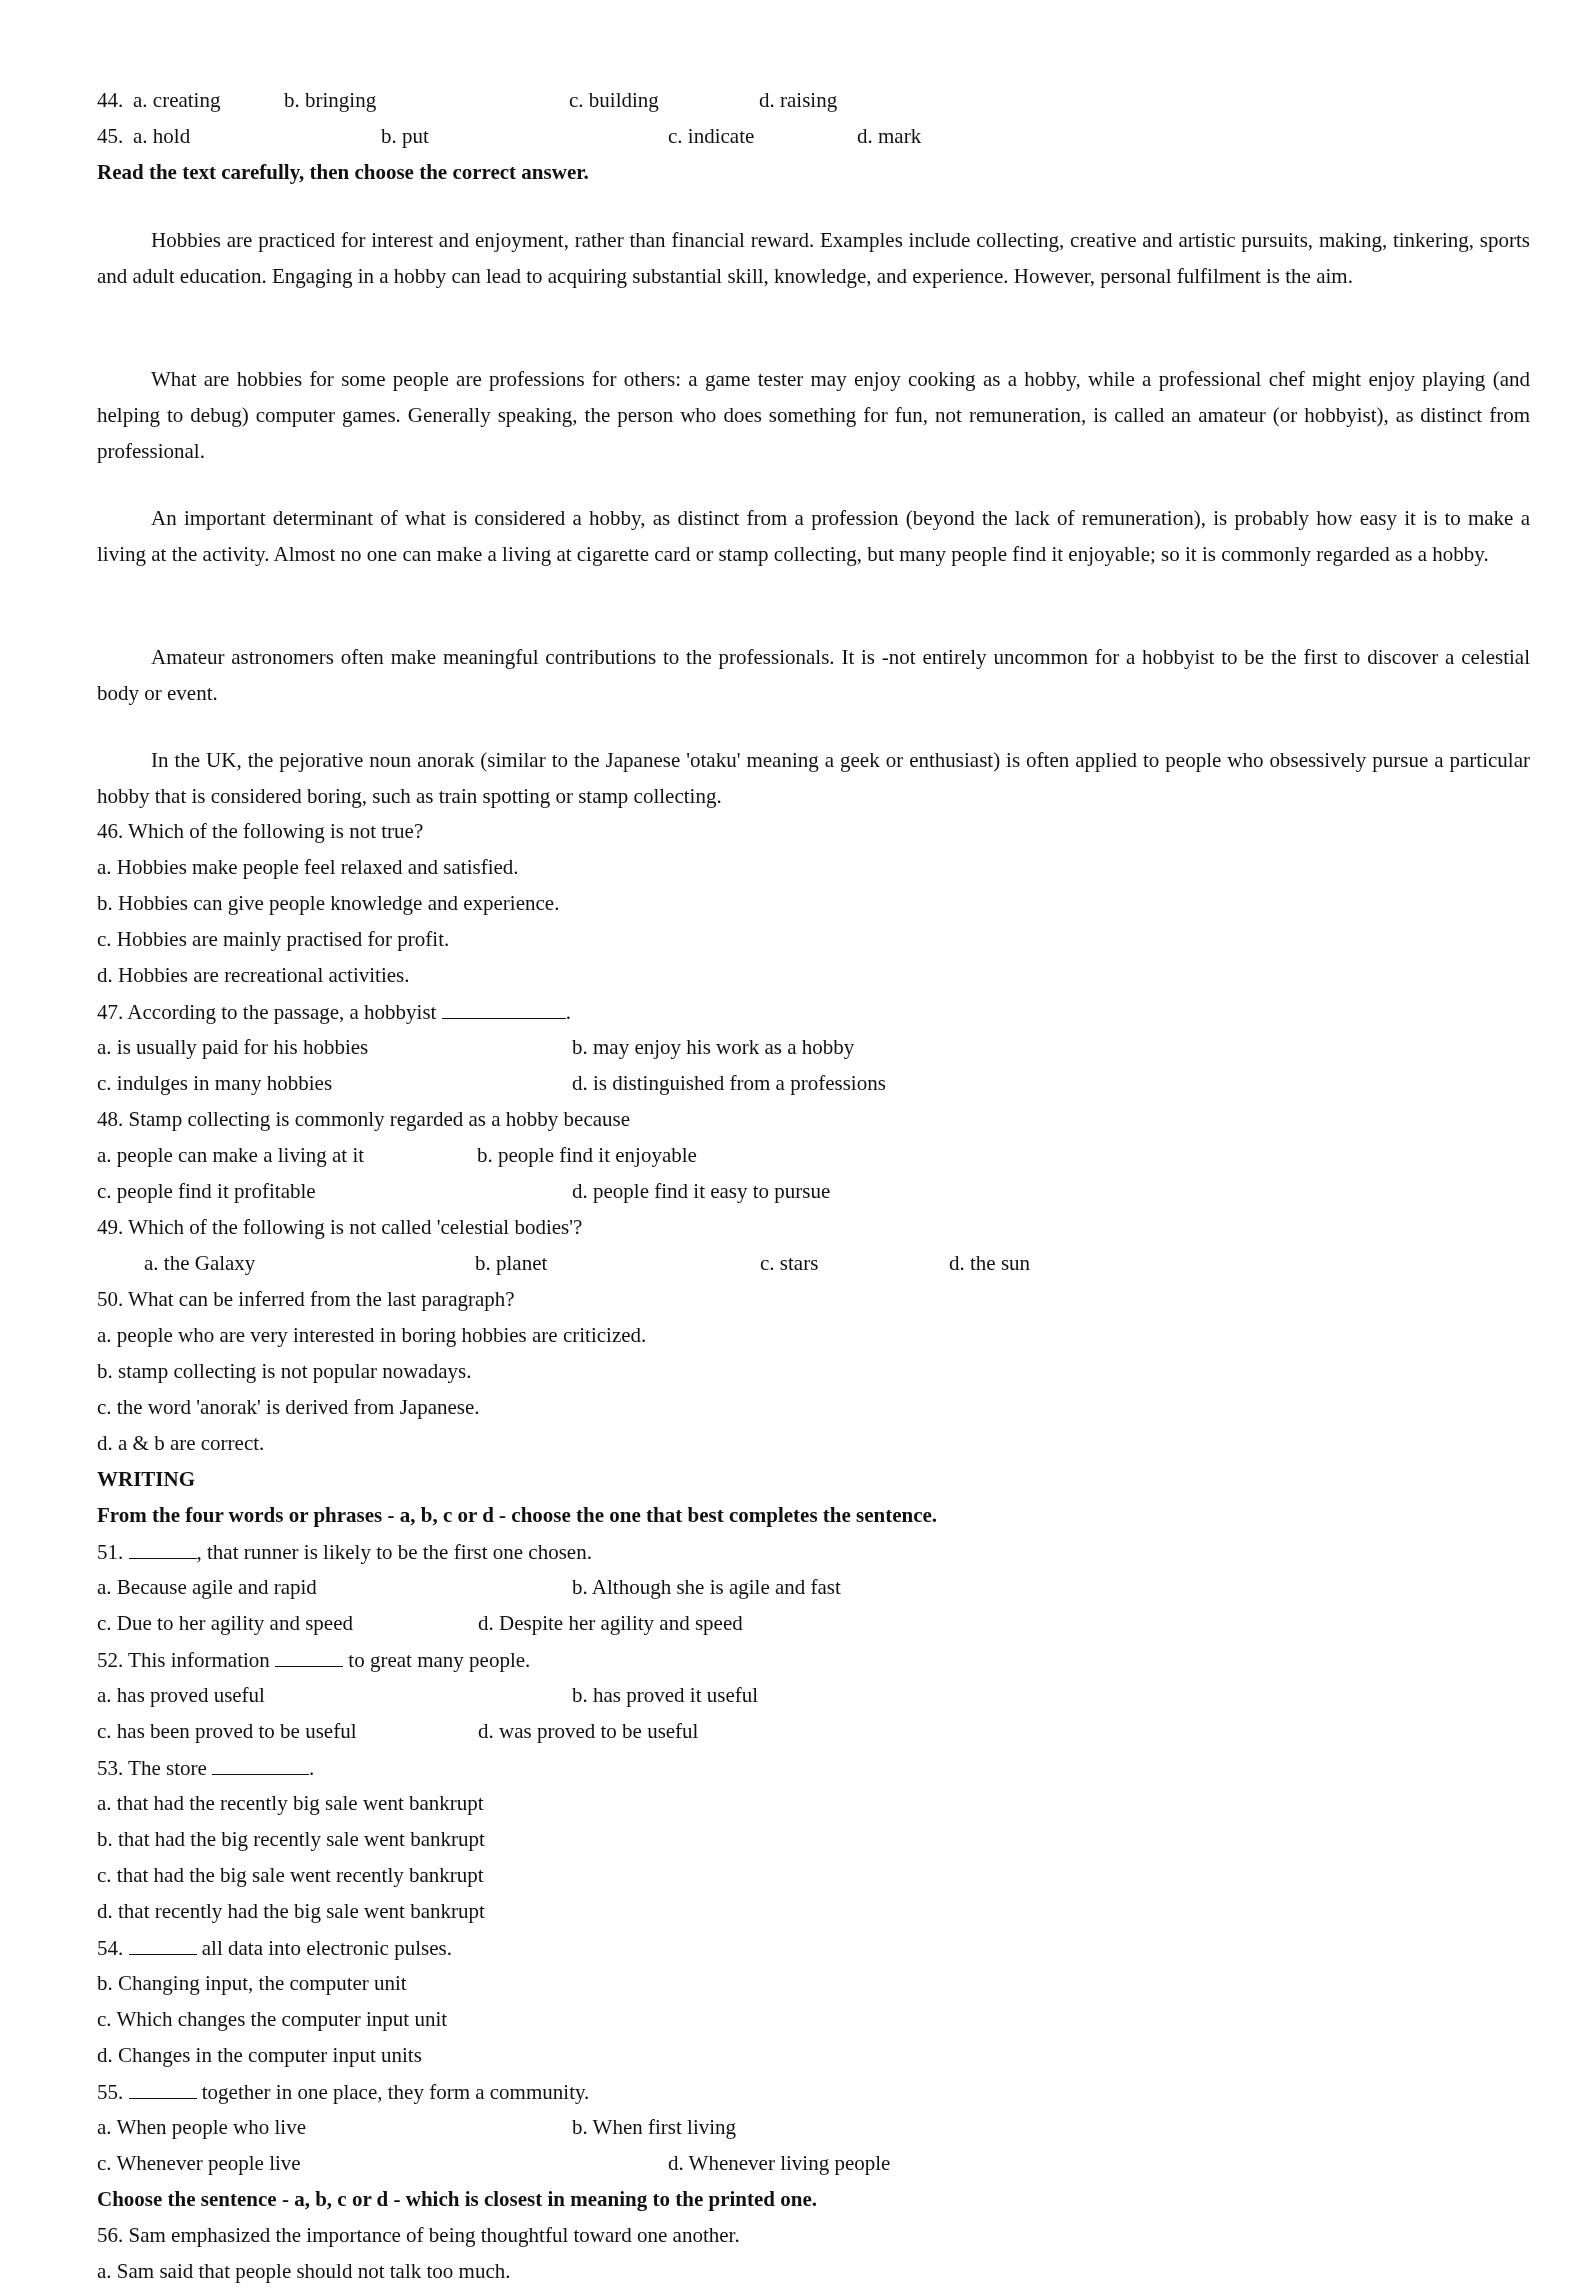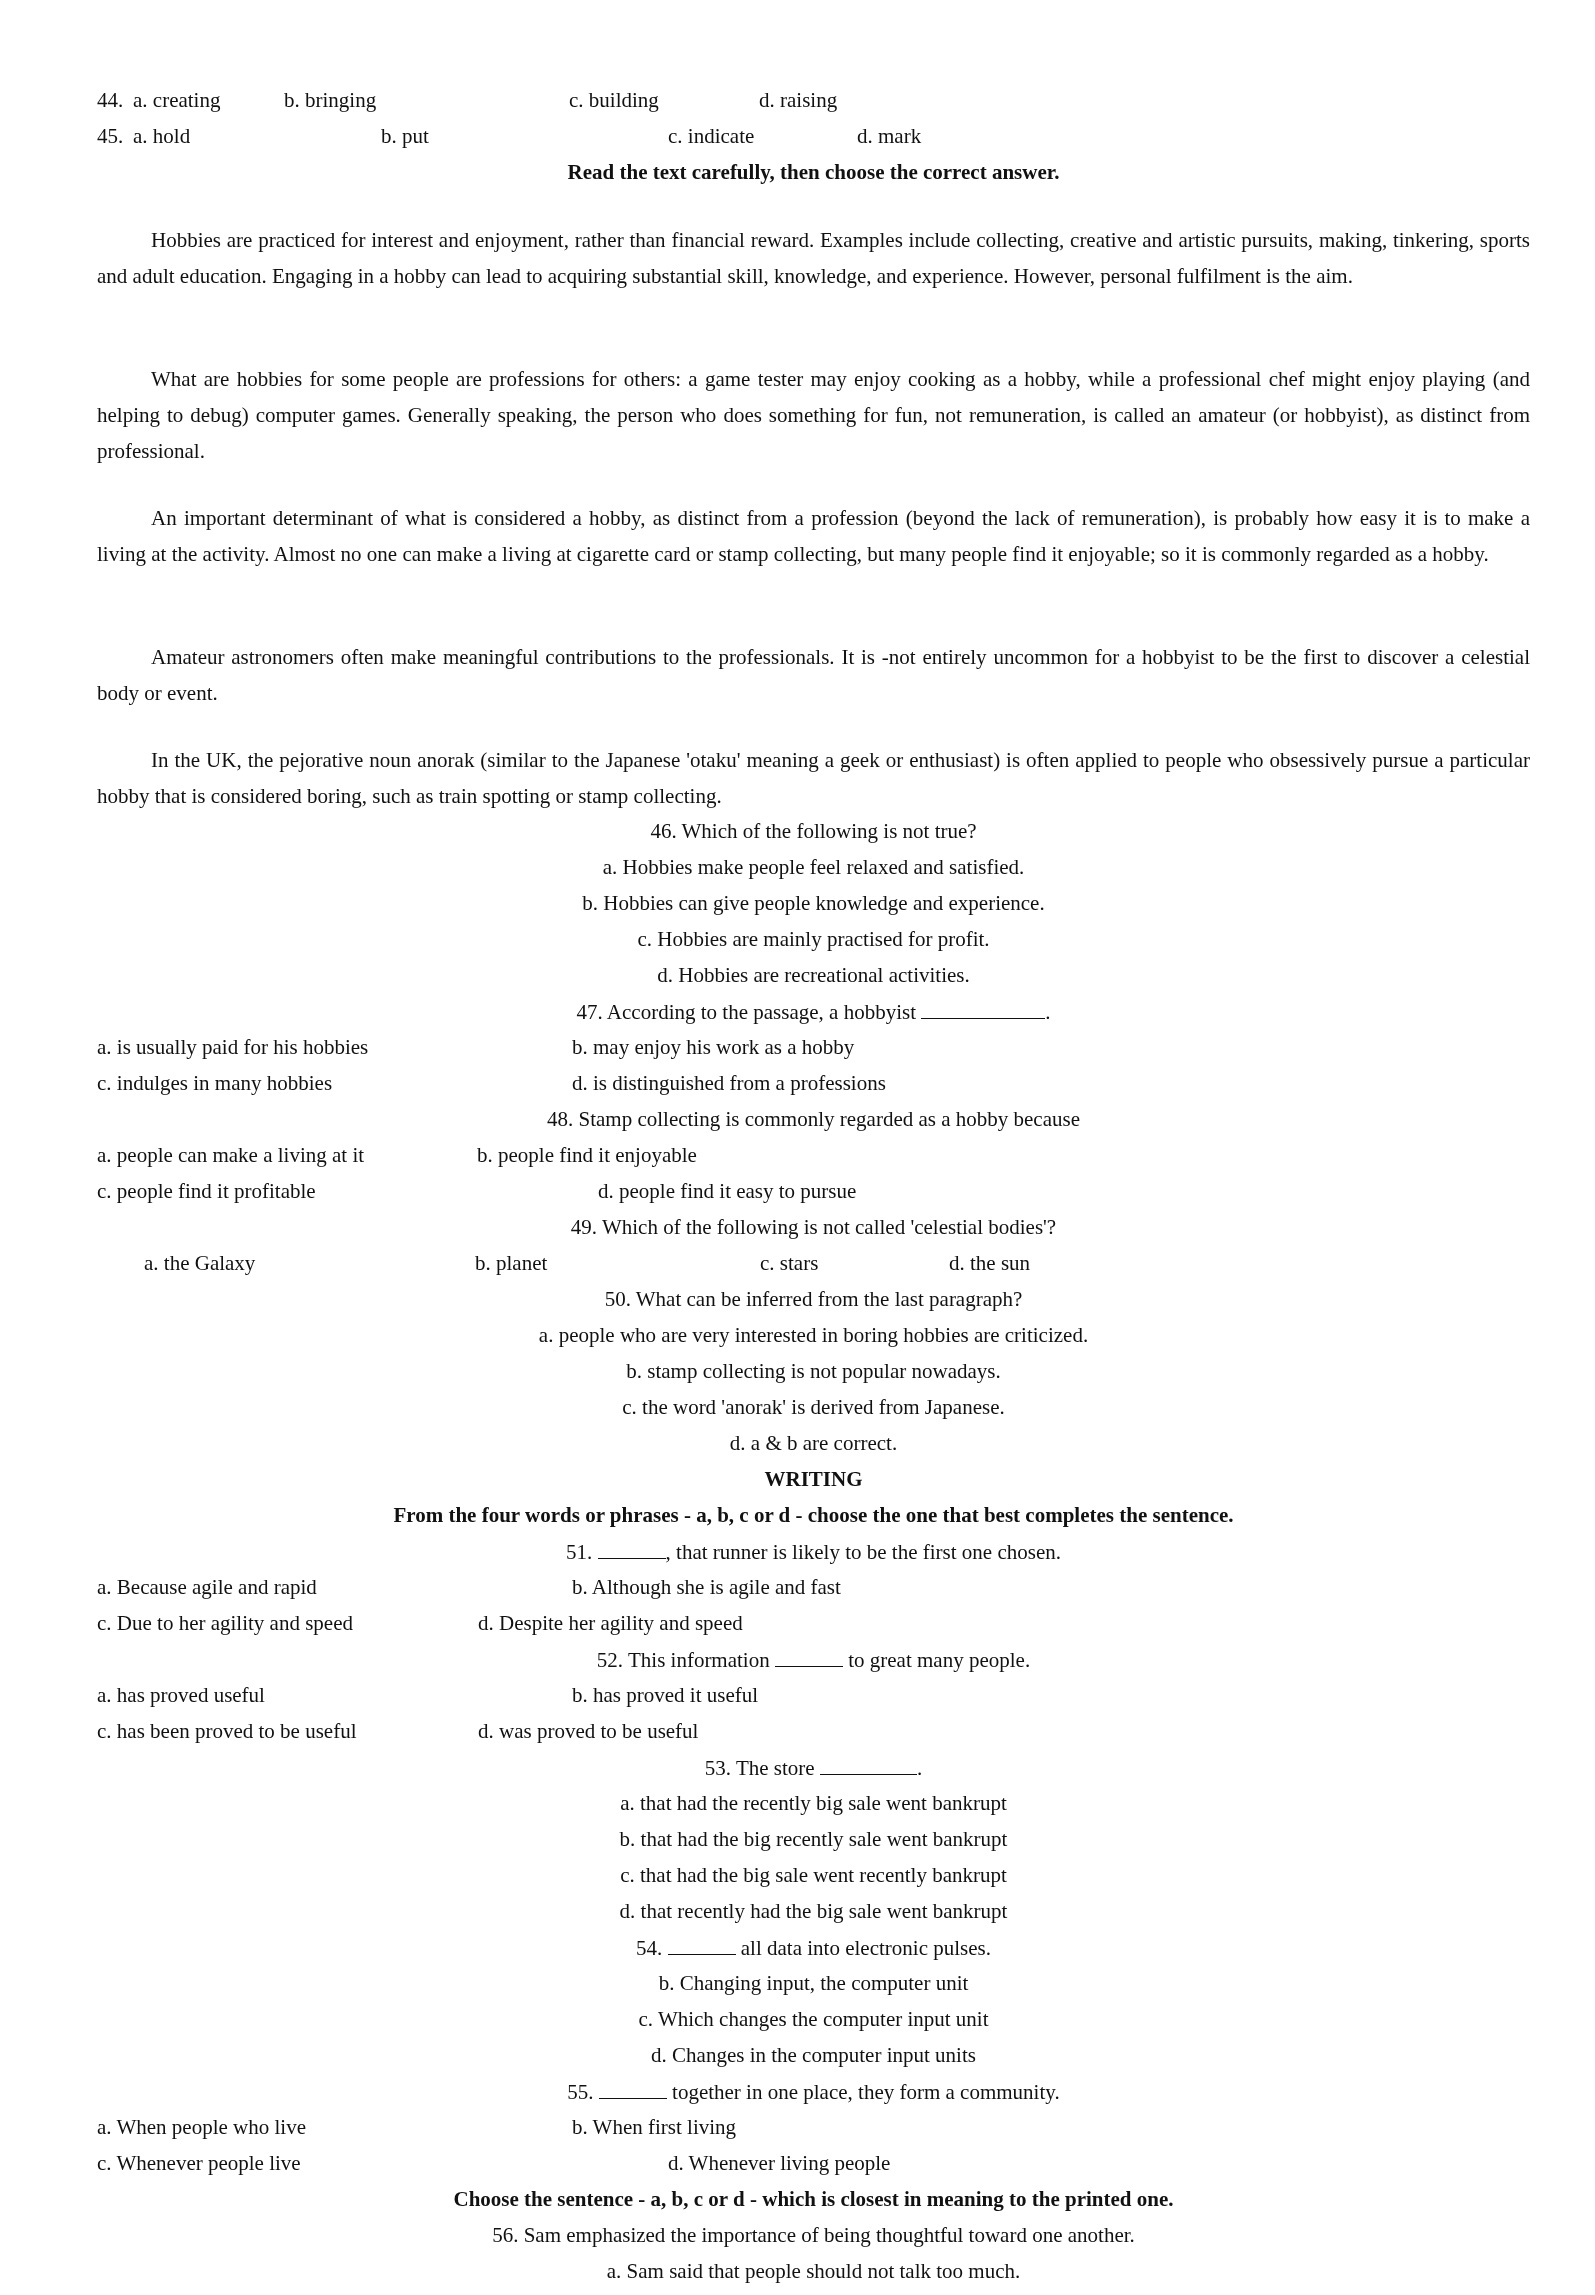--- a/index.html
+++ b/index.html
@@ -5,21 +5,21 @@
   html, body { margin: 0; padding: 0; background: #ffffff; }
   body {
     width: 1596px; height: 2295px; position: relative; overflow: hidden;
     font-family: "Liberation Serif", "DejaVu Serif", serif;
     color: #111111;
   }
   .page {
     position: absolute; left: 97px; top: 82px; width: 1433px;
     font-size: 21px; line-height: 36px;
   }
-  .line { white-space: pre; height: 36px; text-align: center; }
+  .line { white-space: pre; height: 36px; }
   .bold { font-weight: bold; }
   .para { text-indent: 54px; text-align: justify; text-align-last: left; white-space: normal; margin-top: 32px; }
   .row { position: relative; height: 36px; white-space: nowrap; }
   .row span { position: absolute; top: 0; }
   .blank { display: inline-block; border-bottom: 1.9px solid #111; height: 25px; vertical-align: baseline; }
 </style>
 </head>
 <body>
 
 <div class="page">
@@ -63,21 +63,21 @@
     <span style="left:475px">d. is distinguished from a professions</span>
   </div>
 
   <div class="line">48. Stamp collecting is commonly regarded as a hobby because</div>
   <div class="row">
     <span style="left:0">a. people can make a living at it</span>
     <span style="left:380px">b. people find it enjoyable</span>
   </div>
   <div class="row">
     <span style="left:0">c. people find it profitable</span>
-    <span style="left:501px">d. people find it easy to pursue</span>
+    <span style="left:475px">d. people find it easy to pursue</span>
   </div>
 
   <div class="line">49. Which of the following is not called 'celestial bodies'?</div>
   <div class="row">
     <span style="left:47px">a. the Galaxy</span>
     <span style="left:378px">b. planet</span>
     <span style="left:663px">c. stars</span>
     <span style="left:852px">d. the sun</span>
   </div>
 

